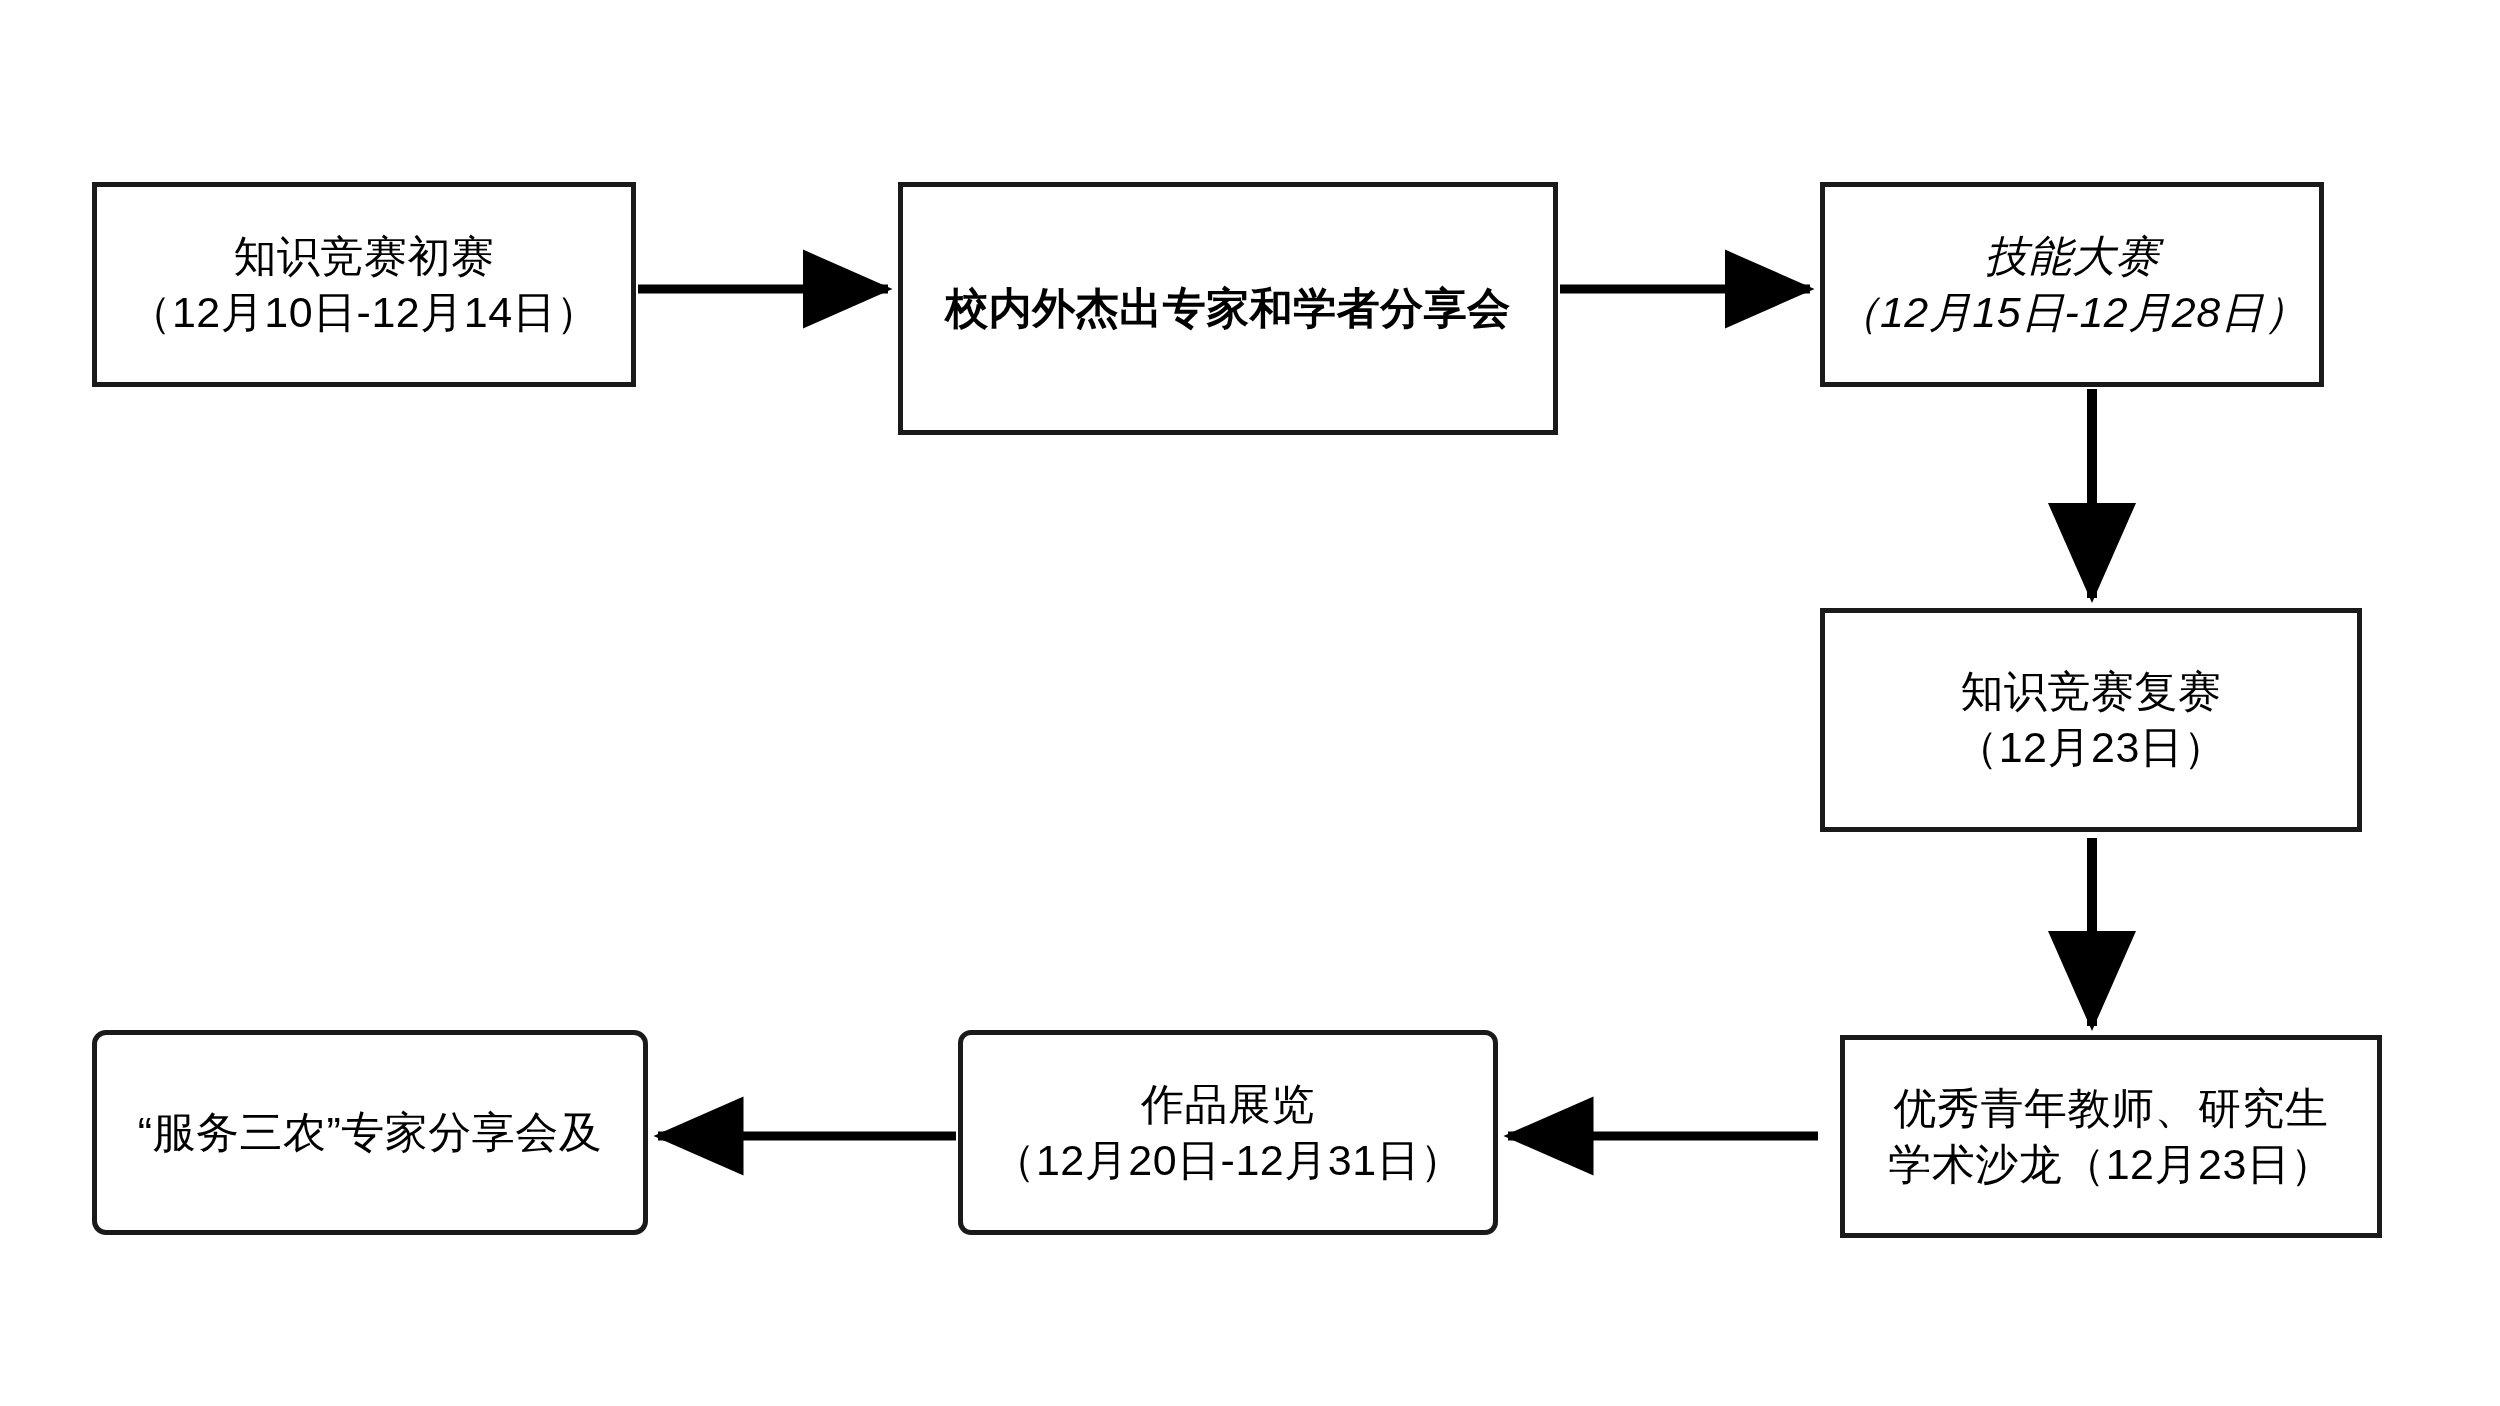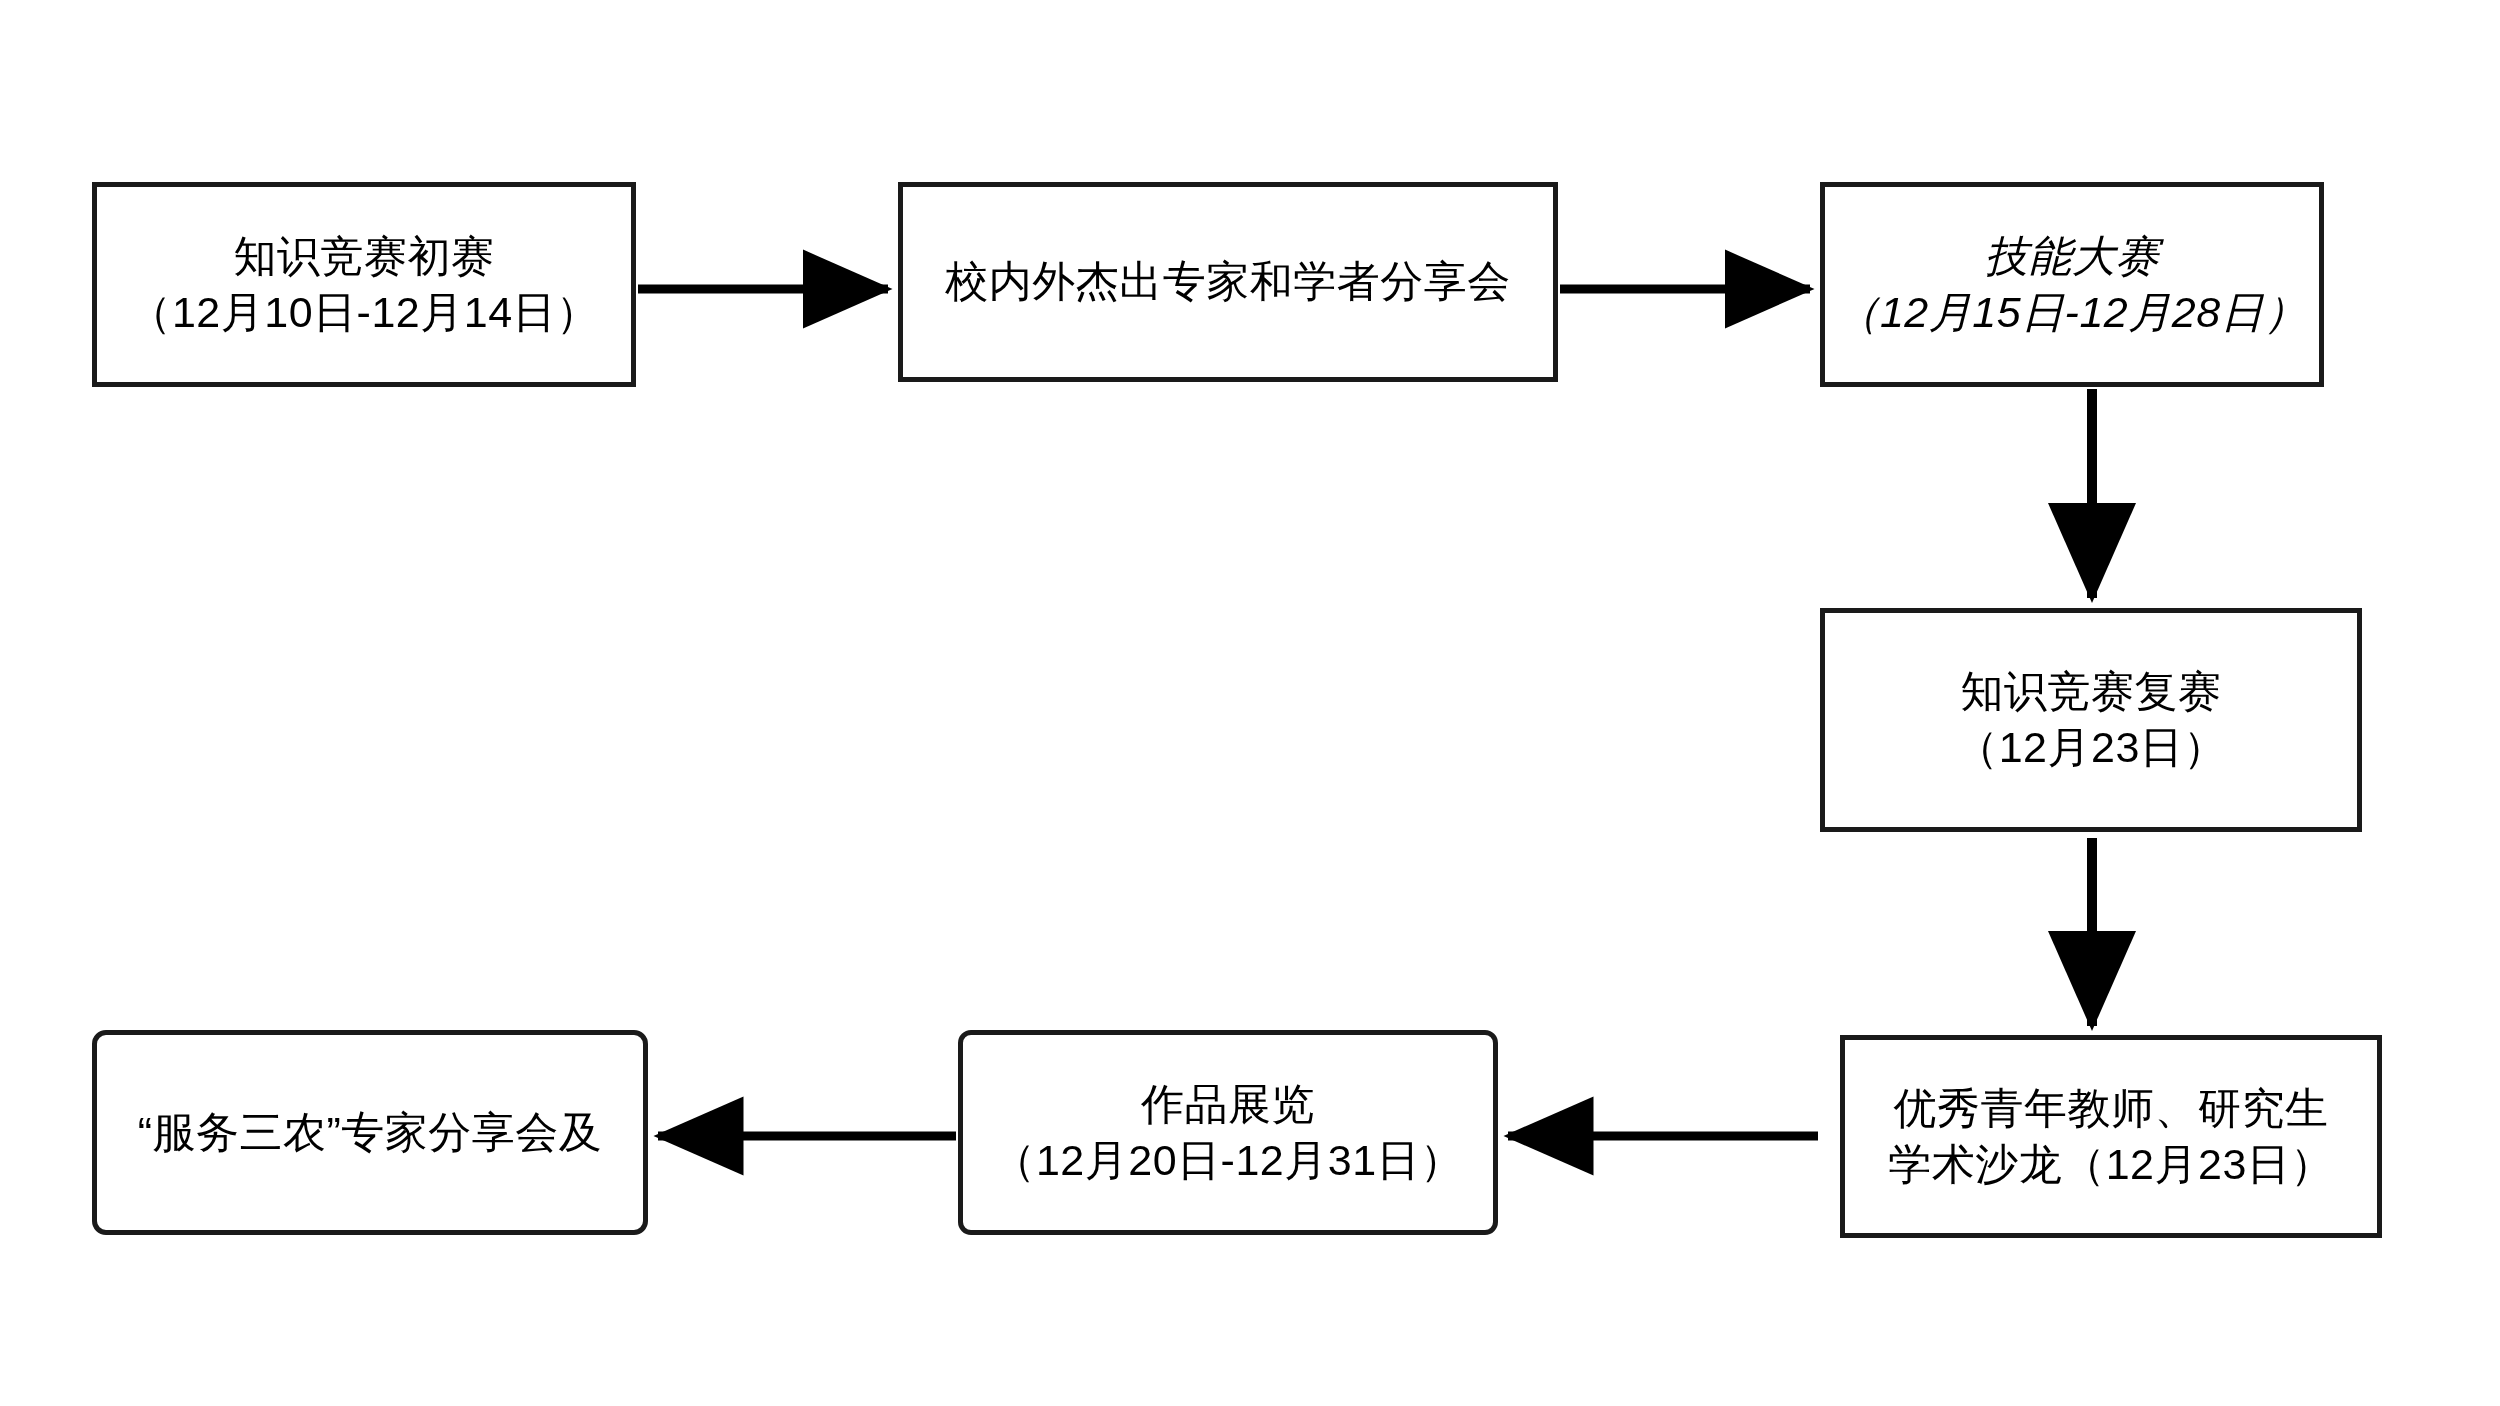--- a/index.html
+++ b/index.html
@@ -32,21 +32,21 @@
     line-height: 1.30;
     letter-spacing: 0.5px;
     z-index: 2;
   }
   .node .ln {
     display: block;
     white-space: nowrap;
   }
   
   #node-1 { left: 92px;   top: 182px;  width: 544px; height: 205px; }
-  #node-2 { left: 898px;  top: 182px;  width: 660px; height: 200px; }
+  #node-2 { left: 898px;  top: 182px;  width: 660px; height: 253px; font-weight: bold; }
   #node-3 { left: 1820px; top: 182px;  width: 504px; height: 205px; font-style: italic; }
   #node-4 { left: 1820px; top: 608px;  width: 542px; height: 224px; }
   #node-5 { left: 1820px; top: 1035px; width: 542px; height: 203px; margin-left: 20px; }
   #node-6 { left: 958px;  top: 1030px; width: 540px; height: 205px; border-radius: 13px; }
   #node-7 { left: 92px;   top: 1030px; width: 556px; height: 205px; border-radius: 14px; }
 
   
   #connectors {
     position: absolute;
     left: 0; top: 0;

